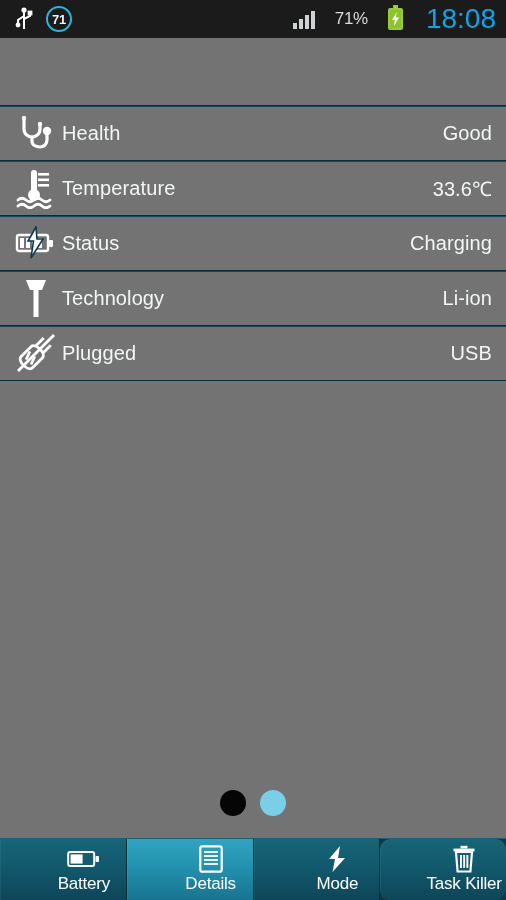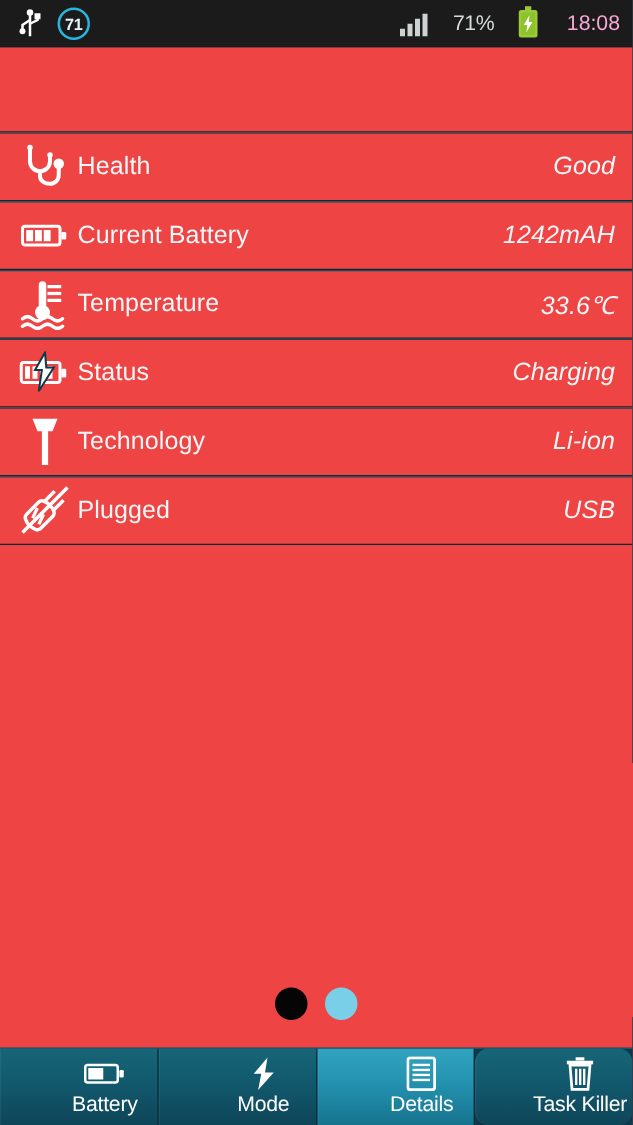--- a/index.html
+++ b/index.html
@@ -46,24 +46,24 @@
   .batt-ic {
     position: relative; width: 15px; height: 22px;
     border: 2px solid #9ac93a; background: #8bc329; border-radius: 2px;
     display: flex; align-items: center; justify-content: center;
   }
   .batt-ic:before {
     content: ""; position: absolute; top: -5px; left: 3px;
     width: 5px; height: 3px; background: #9ac93a;
   }
   .batt-ic svg { width: 9px; height: 14px; display: block; }
-  .sb-time { color: #f9a8d4; font-size: 17px; letter-spacing: 0px; margin-left: 3px; }
+  .sb-time { color: #0ea5e9; font-size: 28px; letter-spacing: 0px; margin-left: 3px; }
 
   
-  .content { flex: 1; position: relative; background: #ef4444; }
+  .content { flex: 1; position: relative; background: #737373; }
   .top-gap { height: 67px; }
 
   .rows { border-top: 1px solid #0a2b37; }
   .row {
     height: 55px;
     display: flex; align-items: center;
     padding: 0 14px 0 10px;
     border-bottom: 1px solid #0a2b37;
     box-shadow: inset 0 1px 0 #16495b;
     position: relative;
@@ -72,21 +72,21 @@
     width: 52px; min-width: 52px;
     display: flex; align-items: center; justify-content: center;
   }
   .row-icon svg { display: block; }
   .row-label {
     color: #f2f6f7; font-size: 20px; letter-spacing: 0.1px;
     flex: 1; white-space: nowrap;
   }
   .row-value {
     color: #f2f6f7; font-size: 20px; letter-spacing: 0.1px;
-    text-align: right; white-space: nowrap; font-style: italic;
+    text-align: right; white-space: nowrap;
   }
 
   
   .dots {
     position: absolute; left: 0; right: 0; bottom: 22px;
     display: flex; justify-content: center; gap: 14px;
   }
   .dot { width: 26px; height: 26px; border-radius: 50%; }
   .dot.inactive { background: #050505; }
   .dot.active { background: #79cfe8; }
@@ -169,33 +169,20 @@
             <path d="M16 24 L16 28 C16 32 20 34 24 34 C28 34 31 31 31 27 L31 22" stroke="#ffffff" stroke-width="3.2" fill="none" stroke-linecap="round"></path>
             <circle cx="31" cy="18" r="4.2" fill="#ffffff"></circle>
             <circle cx="8" cy="5" r="2.2" fill="#ffffff"></circle>
             <circle cx="24" cy="11" r="2.2" fill="#ffffff"></circle>
           </svg>
         </span>
         <span class="row-label">Health</span>
         <span class="row-value">Good</span>
       </div>
 
-      <div class="row">
-        <span class="row-icon">
-          <svg width="40" height="30" viewBox="0 0 40 30" xmlns="http://www.w3.org/2000/svg">
-            <rect x="2" y="8" width="30" height="15" rx="2" ry="2" stroke="#ffffff" stroke-width="2.4" fill="none"></rect>
-            <rect x="33" y="12.5" width="4" height="6" rx="1" fill="#ffffff"></rect>
-            <rect x="5" y="11" width="5.5" height="9" fill="#ffffff"></rect>
-            <rect x="12" y="11" width="5.5" height="9" fill="#ffffff"></rect>
-            <rect x="19" y="11" width="5.5" height="9" fill="#ffffff"></rect>
-          </svg>
-        </span>
-        <span class="row-label">Current Battery</span>
-        <span class="row-value">1242mAH</span>
-      </div>
 
       <div class="row">
         <span class="row-icon">
           <svg width="40" height="42" viewBox="0 0 40 42" xmlns="http://www.w3.org/2000/svg">
             <rect x="15" y="3" width="6" height="23" rx="3" fill="#ffffff"></rect>
             <circle cx="18" cy="28" r="6" fill="#ffffff"></circle>
             <rect x="22" y="6" width="11" height="2.6" fill="#ffffff"></rect>
             <rect x="22" y="11.5" width="11" height="2.6" fill="#ffffff"></rect>
             <rect x="22" y="17" width="11" height="2.6" fill="#ffffff"></rect>
             <path d="M2 33 Q6 29.5 10 33 T18 33 T26 33 T34 33" stroke="#ffffff" stroke-width="2.8" fill="none" stroke-linecap="round"></path>
@@ -266,40 +253,40 @@
         <svg width="34" height="20" viewBox="0 0 34 20" xmlns="http://www.w3.org/2000/svg">
           <rect x="1.2" y="3" width="26" height="14" rx="2" ry="2" stroke="#ffffff" stroke-width="2" fill="none"></rect>
           <rect x="28.5" y="7" width="3.5" height="6" rx="1" fill="#ffffff"></rect>
           <rect x="3.6" y="5.4" width="12" height="9.2" fill="#ffffff"></rect>
         </svg>
       </span>
       <span class="tab-label">Battery</span>
     </div>
 
 
-    <div class="tab">
-      <span class="tab-icon">
-        <svg width="20" height="28" viewBox="0 0 20 28" xmlns="http://www.w3.org/2000/svg">
-          <path d="M13 1 L2 14 L8 14 L5.5 27 L18 13 L11 13 Z" fill="#ffffff"></path>
-        </svg>
-      </span>
-      <span class="tab-label">Mode</span>
-    </div>
-
     <div class="tab active">
       <span class="tab-icon">
         <svg width="24" height="28" viewBox="0 0 24 28" xmlns="http://www.w3.org/2000/svg">
           <rect x="1.3" y="1.3" width="21.4" height="25.4" rx="2" ry="2" stroke="#ffffff" stroke-width="2.2" fill="none"></rect>
           <rect x="5" y="6" width="14" height="1.9" fill="#ffffff"></rect>
           <rect x="5" y="10" width="14" height="1.9" fill="#ffffff"></rect>
           <rect x="5" y="14" width="14" height="1.9" fill="#ffffff"></rect>
           <rect x="5" y="18" width="14" height="1.9" fill="#ffffff"></rect>
         </svg>
       </span>
       <span class="tab-label">Details</span>
+    </div>
+
+    <div class="tab">
+      <span class="tab-icon">
+        <svg width="20" height="28" viewBox="0 0 20 28" xmlns="http://www.w3.org/2000/svg">
+          <path d="M13 1 L2 14 L8 14 L5.5 27 L18 13 L11 13 Z" fill="#ffffff"></path>
+        </svg>
+      </span>
+      <span class="tab-label">Mode</span>
     </div>
 
     <div class="tab">
       <span class="tab-icon">
         <svg width="24" height="28" viewBox="0 0 24 28" xmlns="http://www.w3.org/2000/svg">
           <rect x="8.5" y="0.8" width="7" height="2.6" fill="#ffffff"></rect>
           <rect x="1.5" y="3.6" width="21" height="2.8" fill="#ffffff"></rect>
           <path d="M4 7 L20 7 L18.4 26.5 L5.6 26.5 Z" stroke="#ffffff" stroke-width="2.2" fill="none"></path>
           <rect x="8" y="10" width="1.9" height="13" fill="#ffffff"></rect>
           <rect x="11.2" y="10" width="1.9" height="13" fill="#ffffff"></rect>

